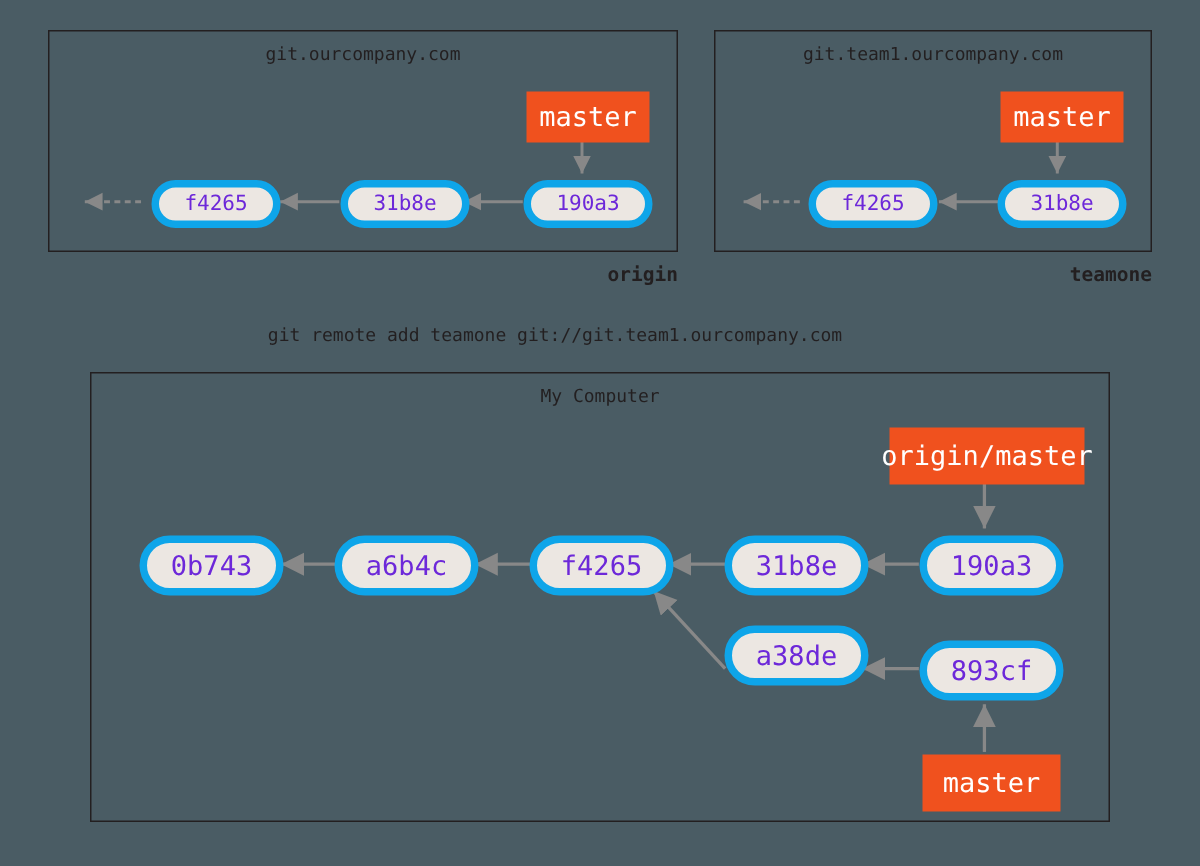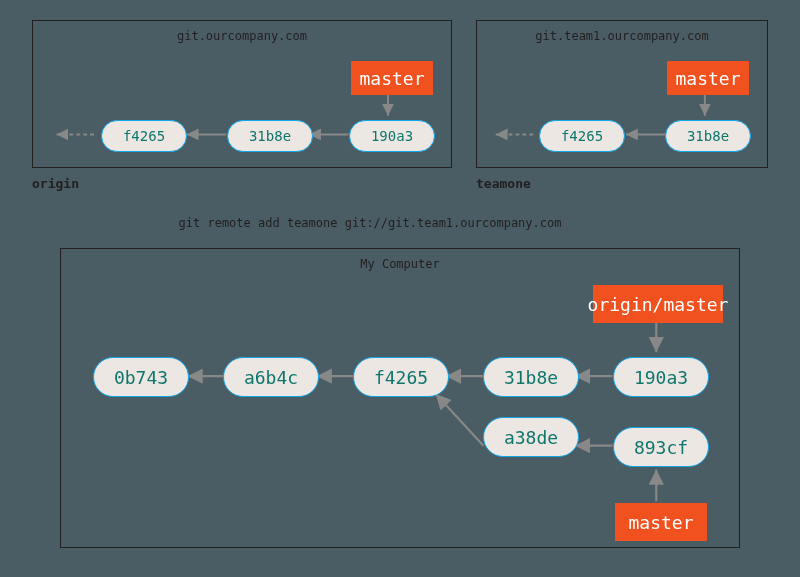--- a/index.html
+++ b/index.html
@@ -1,22 +1,22 @@
 <!DOCTYPE html>
 <html><head>
 <meta charset="utf-8">
 <style>
   html,body{margin:0;padding:0;background:#4a5c64;font-family:'DejaVu Sans Mono','Menlo','Consolas',monospace}
   .canvas{position:relative;width:740px;height:577px;background:#4a5c64}
   .panel{position:absolute;border:1.5px solid #231f20;box-sizing:border-box}
   .panel-title{position:absolute;width:100%;text-align:center;font-size:12px;color:#231f20;top:8px}
-  .panel-sub{position:absolute;width:100%;text-align:left;font-size:13px;font-weight:bold;color:#231f20}
+  .panel-sub{position:absolute;width:100%;text-align:right;font-size:13px;font-weight:bold;color:#231f20}
   .command{position:absolute;width:100%;text-align:center;font-size:12px;color:#231f20}
   .tag{position:absolute;background:#f0511e;color:#fff;display:flex;align-items:center;justify-content:center;font-size:18px;box-sizing:border-box}
-  .commit{position:absolute;background:#ece7e2;border:1px solid #0ea5e9;border-radius:18px;display:flex;align-items:center;justify-content:center;color:#0f766e;font-size:14px;box-sizing:border-box}
+  .commit{position:absolute;background:#ece7e2;border:5px solid #0ea5e9;border-radius:18px;display:flex;align-items:center;justify-content:center;color:#6d28d9;font-size:14px;box-sizing:border-box}
   .commit-lg{border-radius:22px;font-size:18px}
   svg.arrows{position:absolute;left:0;top:0;width:100%;height:100%;pointer-events:none}
 </style>
 </head>
 <body>
 
 <div class="canvas">
 
   <div class="panel" style="left:32px;top:20px;width:420px;height:148px">
     <div class="panel-title">git.ourcompany.com</div>

